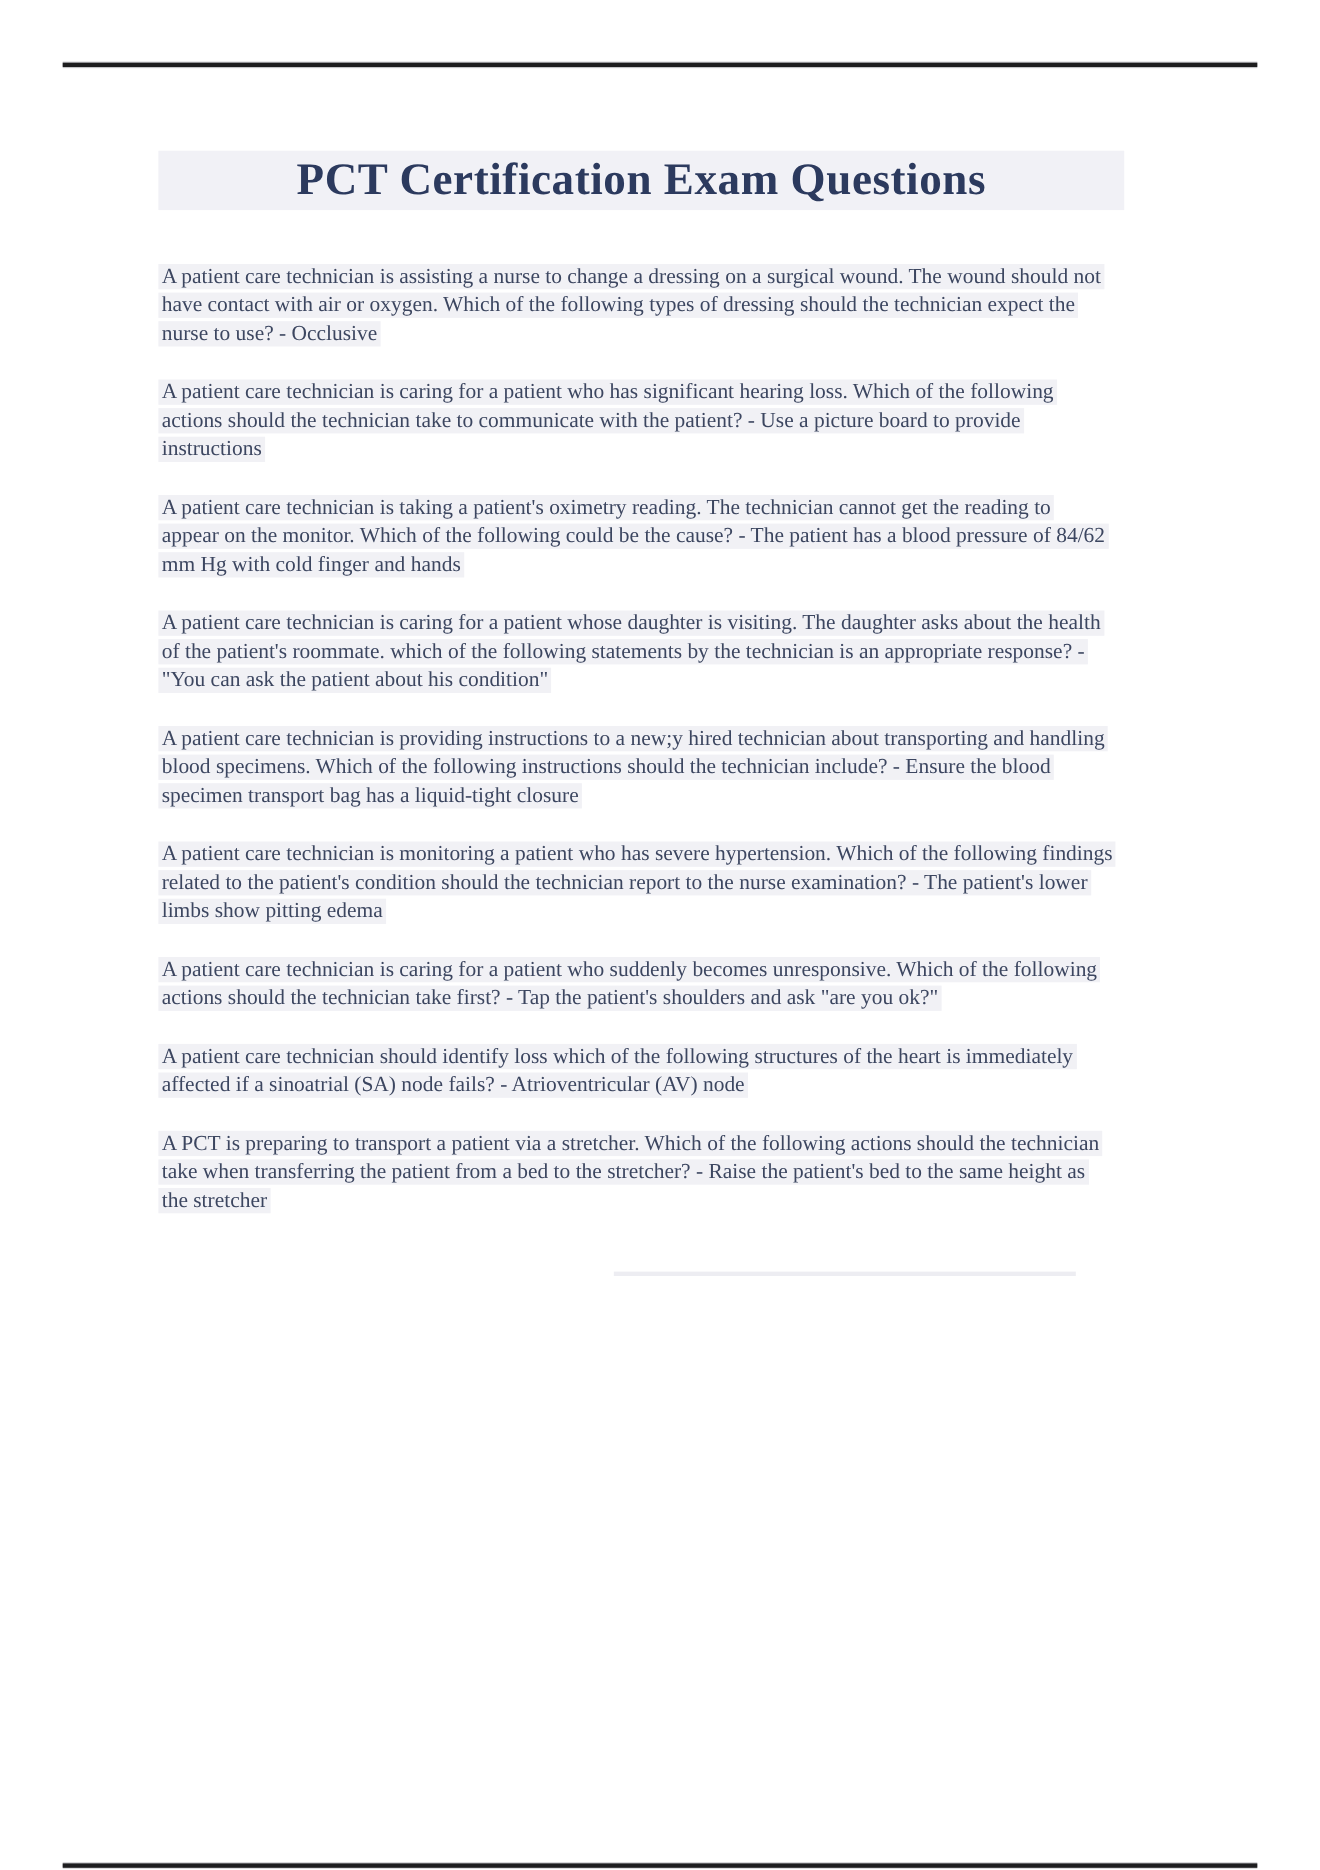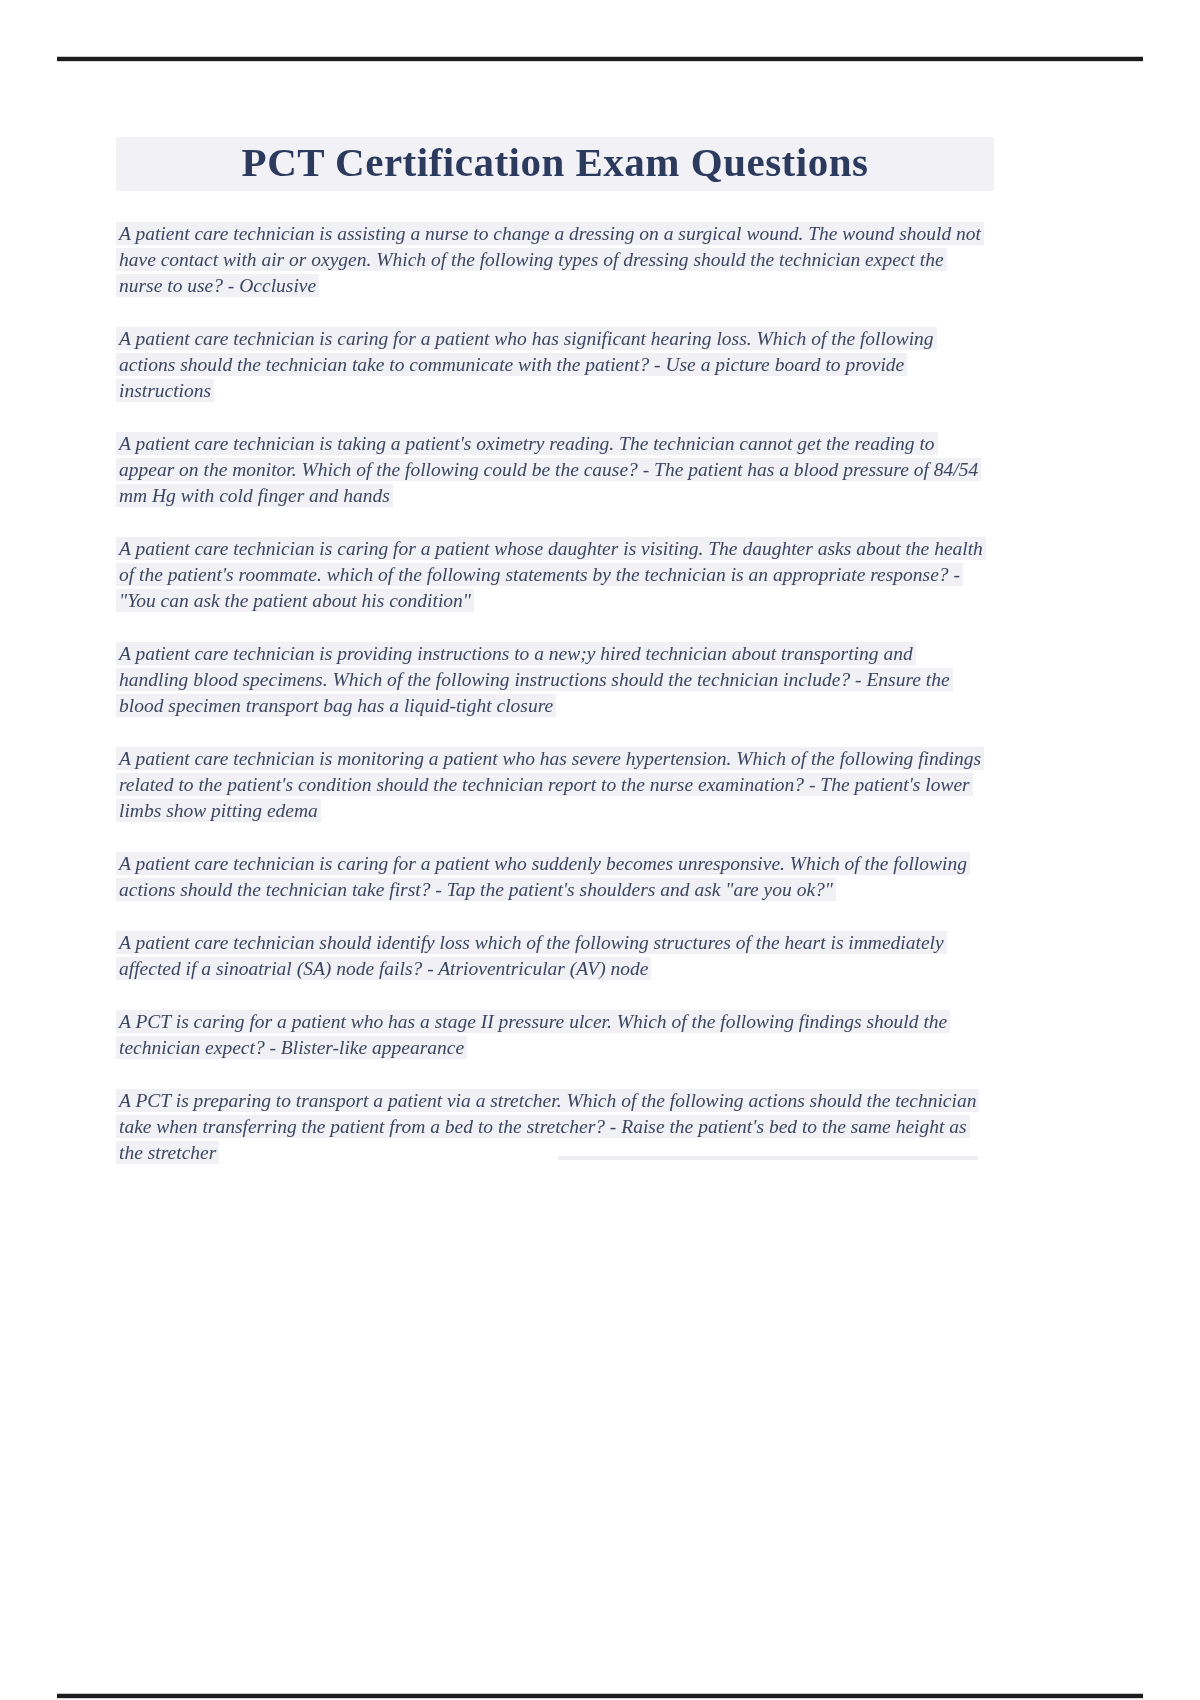--- a/index.html
+++ b/index.html
@@ -21,44 +21,43 @@
     width: 1086px;
     height: 4px;
     background: #1d1d1f;
     box-shadow: 0 -1px 0 #c8c8cc, 0 1px 0 #d8d8dc;
   }
   .rule-top { top: 57px; }
   .rule-bottom { top: 1694px; }
 
   .content {
     position: absolute;
-    left: 116px;
+    left: 144px;
     top: 137px;
     width: 878px;
   }
   .title-banner {
     background: #f1f1f6;
     text-align: center;
     padding: 3px 0 7px 0;
   }
   .title-banner h1 {
     margin: 0;
     font-size: 41px;
     line-height: 44px;
     font-weight: bold;
     color: #2c3a5e;
     letter-spacing: 0.5px;
   }
   .questions {
-    margin-top: 30px;
+    margin-top: 48px;
     width: 868px;
     font-size: 19.5px;
     line-height: 26px;
     color: #3c4660;
-    font-style: italic;
   }
   .question {
     margin: 0 0 27px 0;
   }
   .question .hl {
     background: #f1f1f5;
     padding: 1px 3px;
     box-decoration-break: clone;
     -webkit-box-decoration-break: clone;
   }
@@ -80,27 +79,26 @@
 
   <div class="content">
 
     <div class="title-banner">
       <h1>PCT Certification Exam Questions</h1>
     </div>
 
     <div class="questions">
       <p class="question"><span class="hl">A patient care technician is assisting a nurse to change a dressing on a surgical wound. The wound should not have contact with air or oxygen. Which of the following types of dressing should the technician expect the nurse to use? - Occlusive</span></p>
       <p class="question"><span class="hl">A patient care technician is caring for a patient who has significant hearing loss. Which of the following actions should the technician take to communicate with the patient? - Use a picture board to provide instructions</span></p>
-      <p class="question"><span class="hl">A patient care technician is taking a patient's oximetry reading. The technician cannot get the reading to appear on the monitor. Which of the following could be the cause? - The patient has a blood pressure of 84/54 mm Hg with cold finger and hands</span></p>
+      <p class="question"><span class="hl">A patient care technician is taking a patient's oximetry reading. The technician cannot get the reading to appear on the monitor. Which of the following could be the cause? - The patient has a blood pressure of 84/62 mm Hg with cold finger and hands</span></p>
       <p class="question"><span class="hl">A patient care technician is caring for a patient whose daughter is visiting. The daughter asks about the health of the patient's roommate. which of the following statements by the technician is an appropriate response? - "You can ask the patient about his condition"</span></p>
       <p class="question"><span class="hl">A patient care technician is providing instructions to a new;y hired technician about transporting and handling blood specimens. Which of the following instructions should the technician include? - Ensure the blood specimen transport bag has a liquid-tight closure</span></p>
       <p class="question"><span class="hl">A patient care technician is monitoring a patient who has severe hypertension. Which of the following findings related to the patient's condition should the technician report to the nurse examination? - The patient's lower limbs show pitting edema</span></p>
       <p class="question"><span class="hl">A patient care technician is caring for a patient who suddenly becomes unresponsive. Which of the following actions should the technician take first? - Tap the patient's shoulders and ask "are you ok?"</span></p>
       <p class="question"><span class="hl">A patient care technician should identify loss which of the following structures of the heart is immediately affected if a sinoatrial (SA) node fails? - Atrioventricular (AV) node</span></p>
-      <p class="question"><span class="hl">A PCT is caring for a patient who has a stage II pressure ulcer. Which of the following findings should the technician expect? - Blister-like appearance</span></p>
       <p class="question"><span class="hl">A PCT is preparing to transport a patient via a stretcher. Which of the following actions should the technician take when transferring the patient from a bed to the stretcher? - Raise the patient's bed to the same height as the stretcher</span></p>
     </div>
 
   </div>
 
   <div class="scan-artifact"></div>
 
   <div class="rule rule-bottom"></div>
 
 </div>

